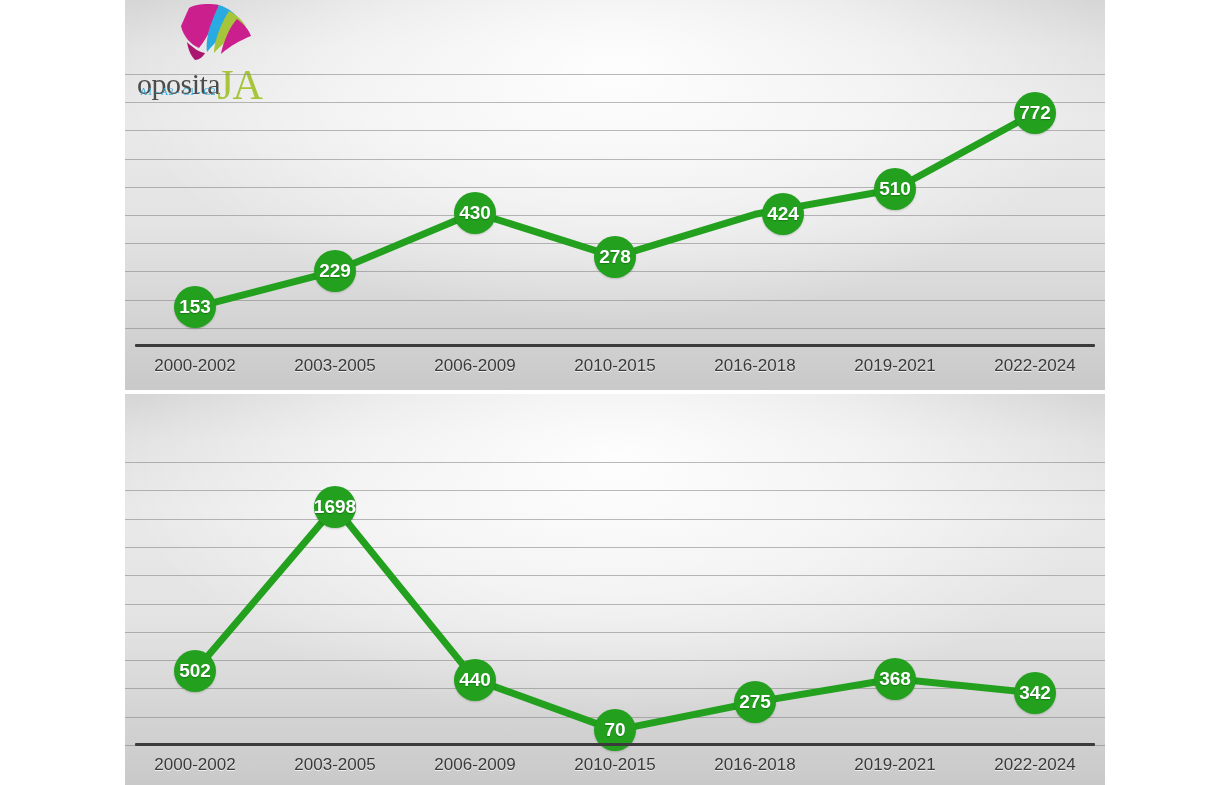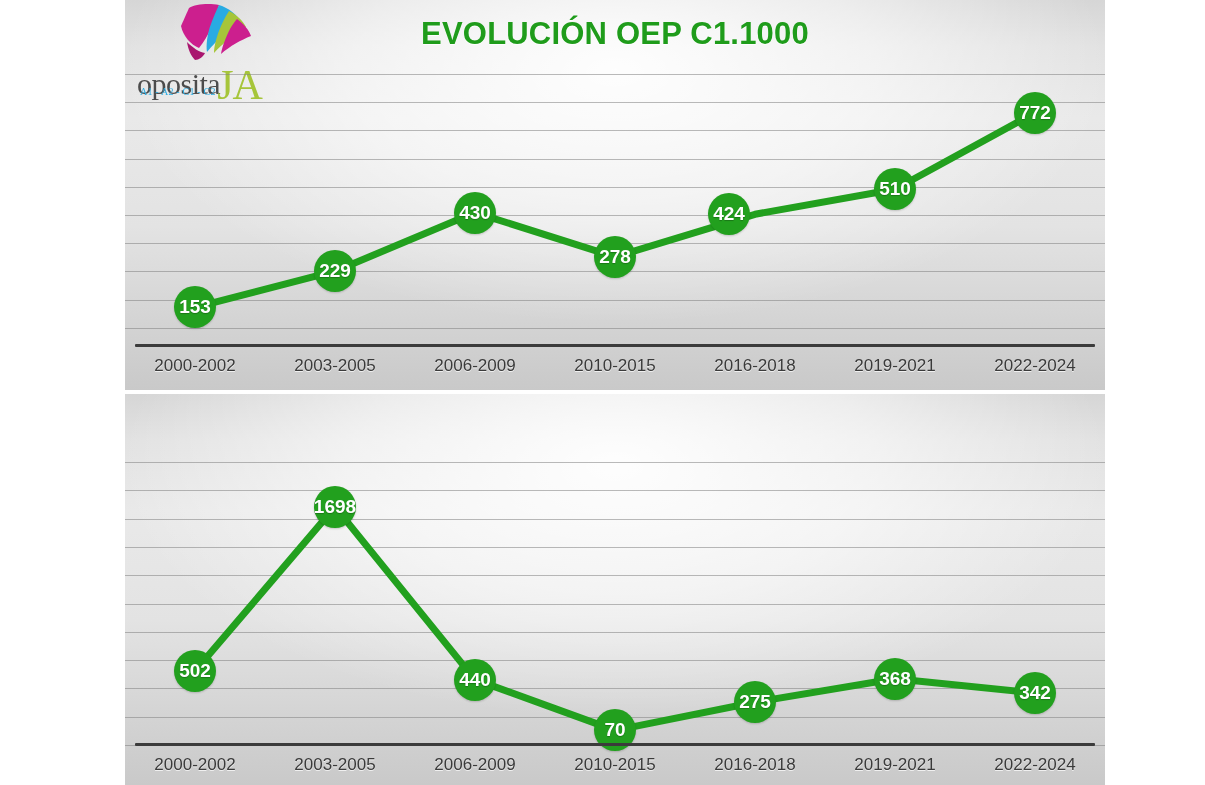--- a/index.html
+++ b/index.html
@@ -190,21 +190,20 @@
         <path d="M64 17 C71 22, 76 28, 78 34 C68 38, 57 44, 48 52 C49 45, 53 35, 57 27 C60 22, 62 19, 64 17 Z" fill="#cc1f8e"></path>
       </svg>
       <div class="logo-wordmark">
         <div class="lw-row">
           <span class="lw-oposita">oposita</span><span class="lw-ja">JA</span>
         </div>
         <div class="lw-levels">A1 - A2 - C1 - C2</div>
       </div>
     </div>
 
-    <div class="chart-title">EVOLUCIÓN OEP C1.1000</div>
 
     <div class="plot" id="plot1">
         <div class="gridline" style="top: 6px;"></div>
         <div class="gridline" style="top: 34px;"></div>
         <div class="gridline" style="top: 62px;"></div>
         <div class="gridline" style="top: 91px;"></div>
         <div class="gridline" style="top: 119px;"></div>
         <div class="gridline" style="top: 147px;"></div>
         <div class="gridline" style="top: 175px;"></div>
         <div class="gridline" style="top: 203px;"></div>
@@ -218,21 +217,21 @@
         </div>
         <div class="marker" style="left: 210px; top: 203.186px; background: rgb(34, 160, 30);">
           <span>229</span>
         </div>
         <div class="marker" style="left: 350px; top: 144.541px; background: rgb(34, 160, 30);">
           <span>430</span>
         </div>
         <div class="marker" style="left: 490px; top: 188.889px; background: rgb(34, 160, 30);">
           <span>278</span>
         </div>
-        <div class="marker" style="left: 604px; top: 146.292px; background: rgb(34, 160, 30);">
+        <div class="marker" style="left: 658px; top: 146.292px; background: rgb(34, 160, 30);">
           <span>424</span>
         </div>
         <div class="marker" style="left: 770px; top: 121.2px; background: rgb(34, 160, 30);">
           <span>510</span>
         </div>
         <div class="marker" style="left: 910px; top: 44.7576px; background: rgb(34, 160, 30);">
           <span>772</span>
         </div>
       </div>
     <div class="axis-line"></div>

